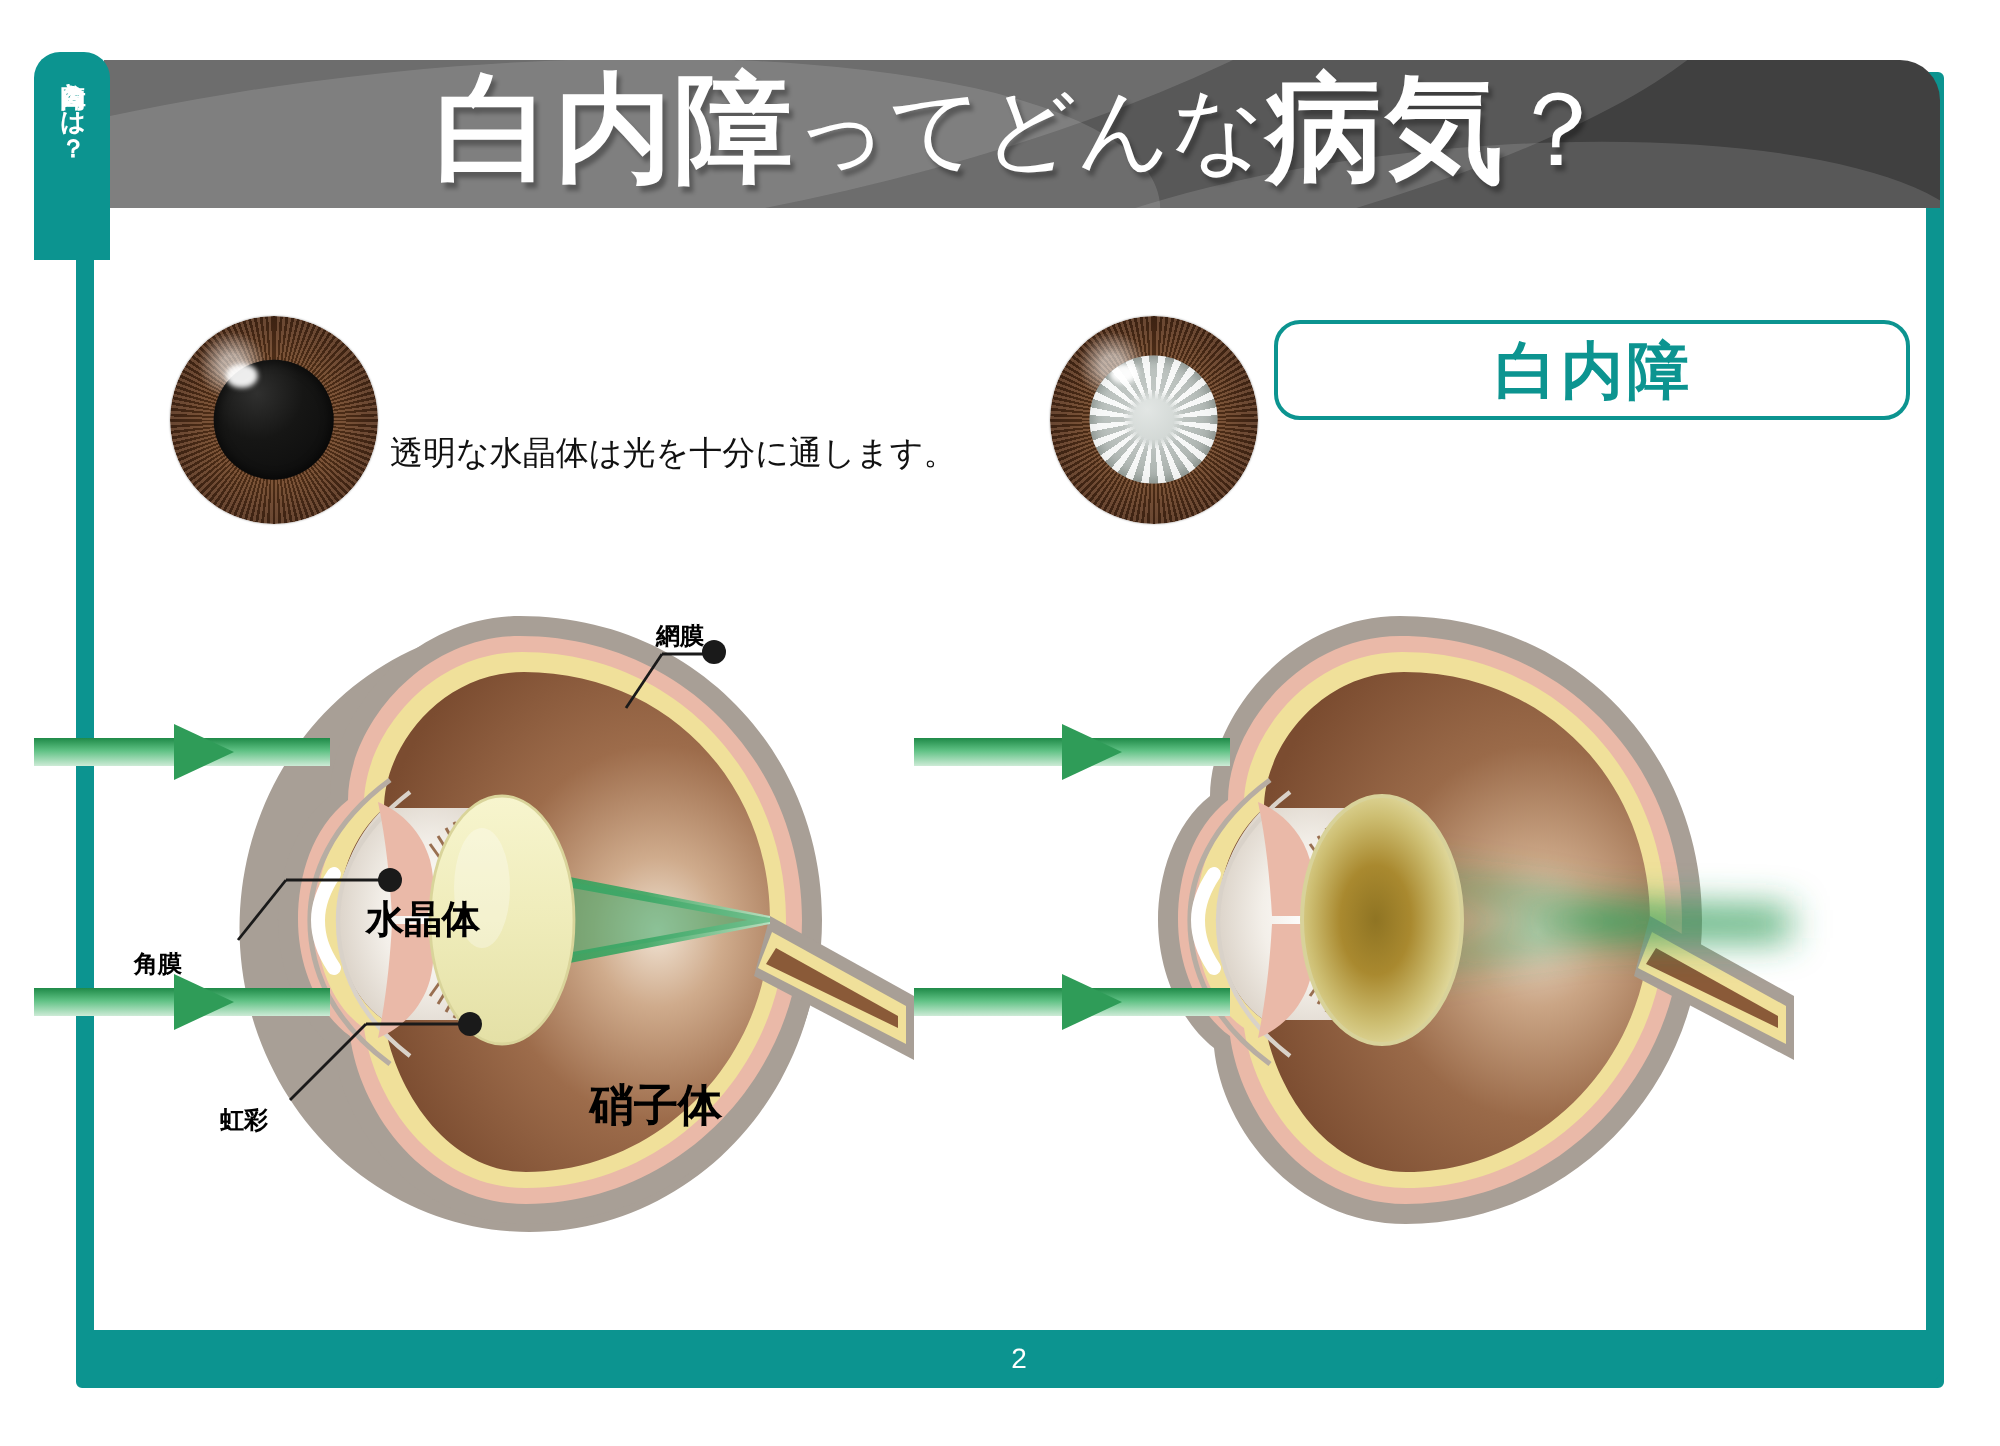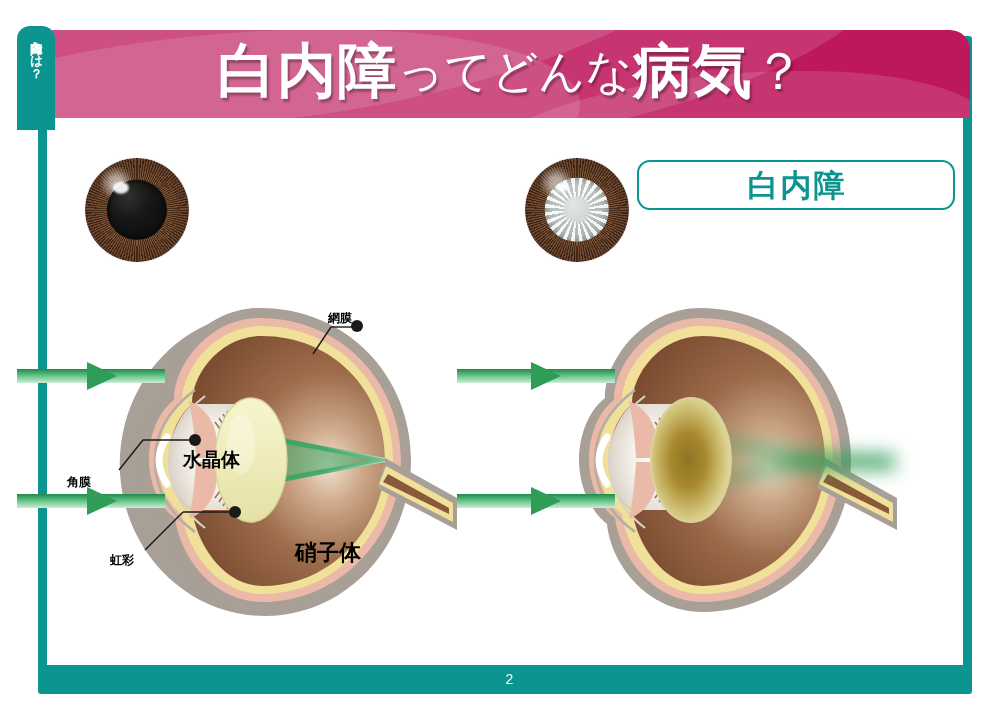--- a/index.html
+++ b/index.html
@@ -25,22 +25,22 @@
   }
   .side-tab .txt{
     position:absolute;left:50%;top:6px;transform:translateX(-50%);
     writing-mode:vertical-rl;text-orientation:upright;
     color:#fff;font-size:12.5px;font-weight:bold;letter-spacing:0px;
     line-height:1.05;white-space:nowrap;
   }
 
   
   .banner{
-    position:absolute;left:52px;top:30px;width:918px;height:88px;
-    background:#be185d;border-radius:0 20px 0 0;overflow:hidden;z-index:5;
+    position:absolute;left:52px;top:30px;width:918px;height:74px;
+    background:#404040;border-radius:0 20px 0 0;overflow:hidden;z-index:5;
   }
   .banner .sw{position:absolute;background:rgba(255,255,255,.13);}
   .sw1{width:900px;height:320px;left:-190px;top:-236px;border-radius:50%;transform:rotate(-9deg);}
   .sw2{width:980px;height:250px;left:-150px;top:-120px;border-radius:50%;transform:rotate(-7deg);background:rgba(255,255,255,.10);}
   .sw3{width:760px;height:210px;left:-230px;top:6px;border-radius:50%;transform:rotate(-6deg);background:rgba(255,255,255,.09);}
   .sw4{width:520px;height:150px;left:420px;top:44px;border-radius:50%;transform:rotate(-5deg);background:rgba(255,255,255,.07);}
   .banner-title{
     position:absolute;left:0;right:0;top:50%;transform:translateY(-52%);
     text-align:center;color:#ffffff;white-space:nowrap;
     text-shadow:2px 3px 2px rgba(0,0,0,.30);
@@ -153,20 +153,21 @@
     </div>
   </div>
 
   <div class="panel left">
 
     <div class="phead">
       <div class="eyephoto">
         <div class="iris"></div>
         <div class="pupil-normal"></div>
       </div>
+      <div class="caption">透明な水晶体は光を十分に通します。</div>
     </div>
 
     <div class="eyefig">
       <svg viewBox="0 0 460 390" xmlns="http://www.w3.org/2000/svg">
         <defs>
           <radialGradient id="vitL" cx="74%" cy="52%" r="68%">
             <stop offset="0%" stop-color="#f0e2d2"></stop>
             <stop offset="22%" stop-color="#cfab8c"></stop>
             <stop offset="55%" stop-color="#9d6c4b"></stop>
             <stop offset="100%" stop-color="#7b4c30"></stop>

